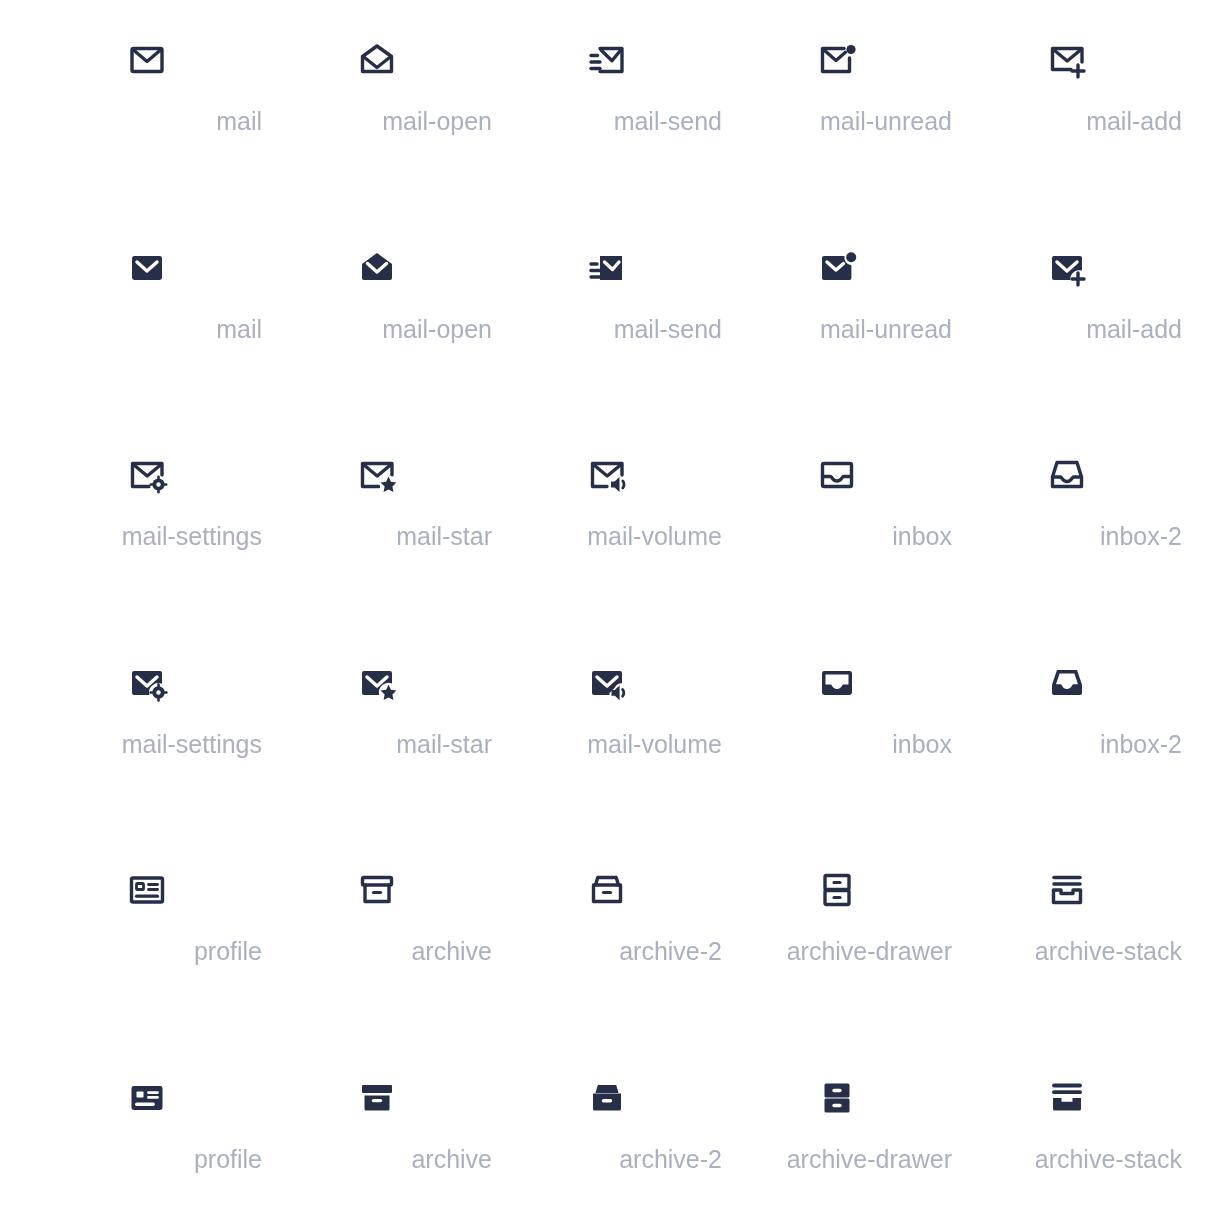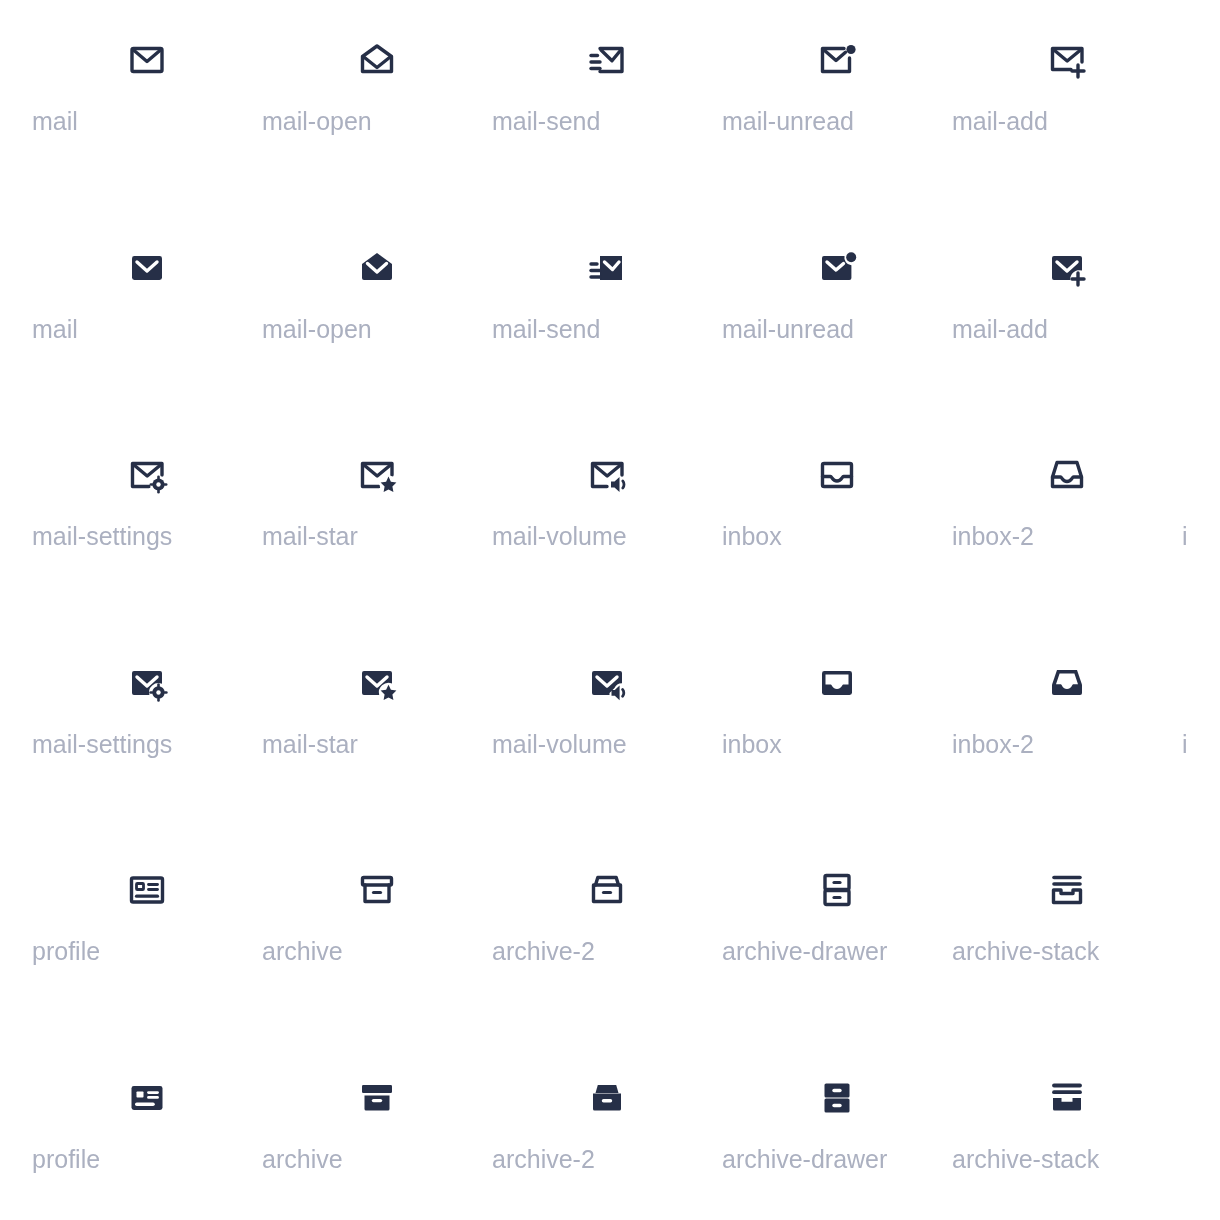--- a/index.html
+++ b/index.html
@@ -14,21 +14,21 @@
     font-family: "Liberation Sans", sans-serif;
   }
   #grid {
     position: relative;
     width: 1220px;
     height: 1220px;
   }
   .cell {
     position: absolute;
     width: 230px;
-    text-align: left;
+    text-align: right;
   }
   .icon-box {
     height: 64px;
     display: flex;
     align-items: center;
     justify-content: center;
   }
   .icon-box svg {
     display: block;
   }

